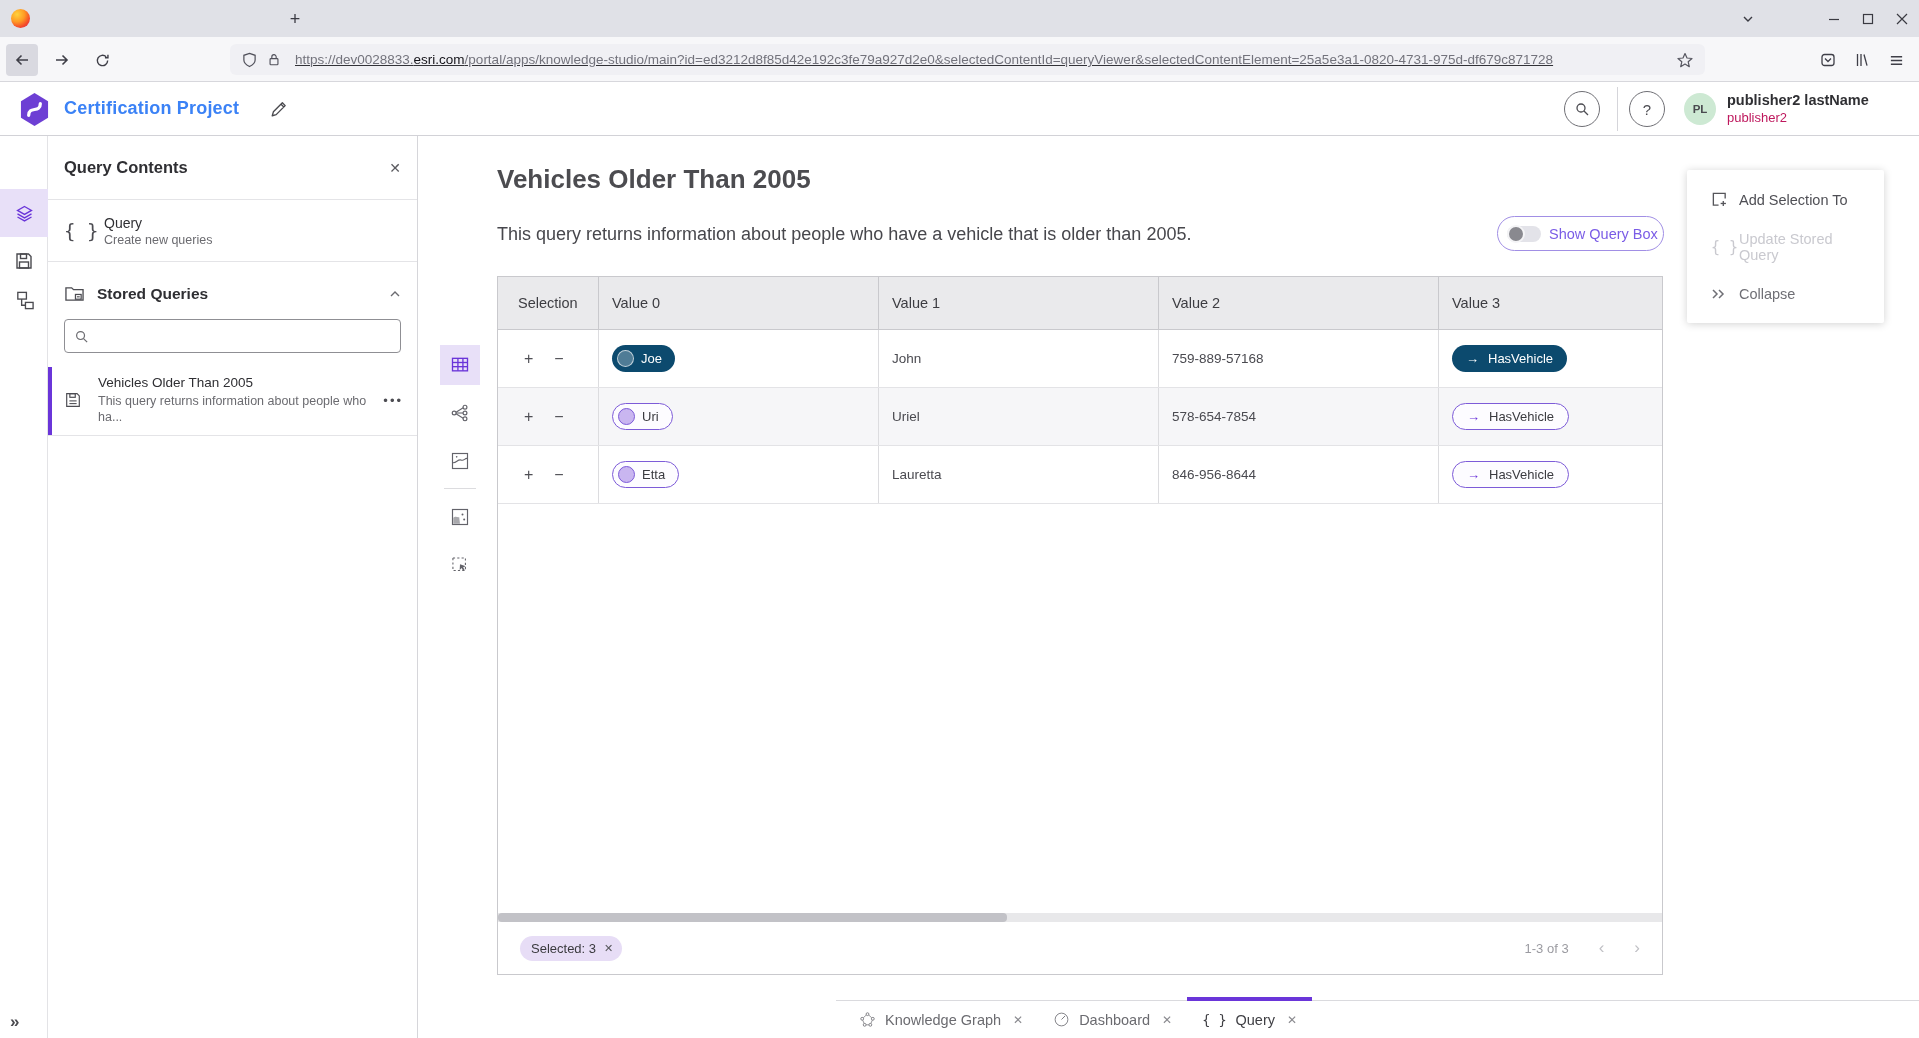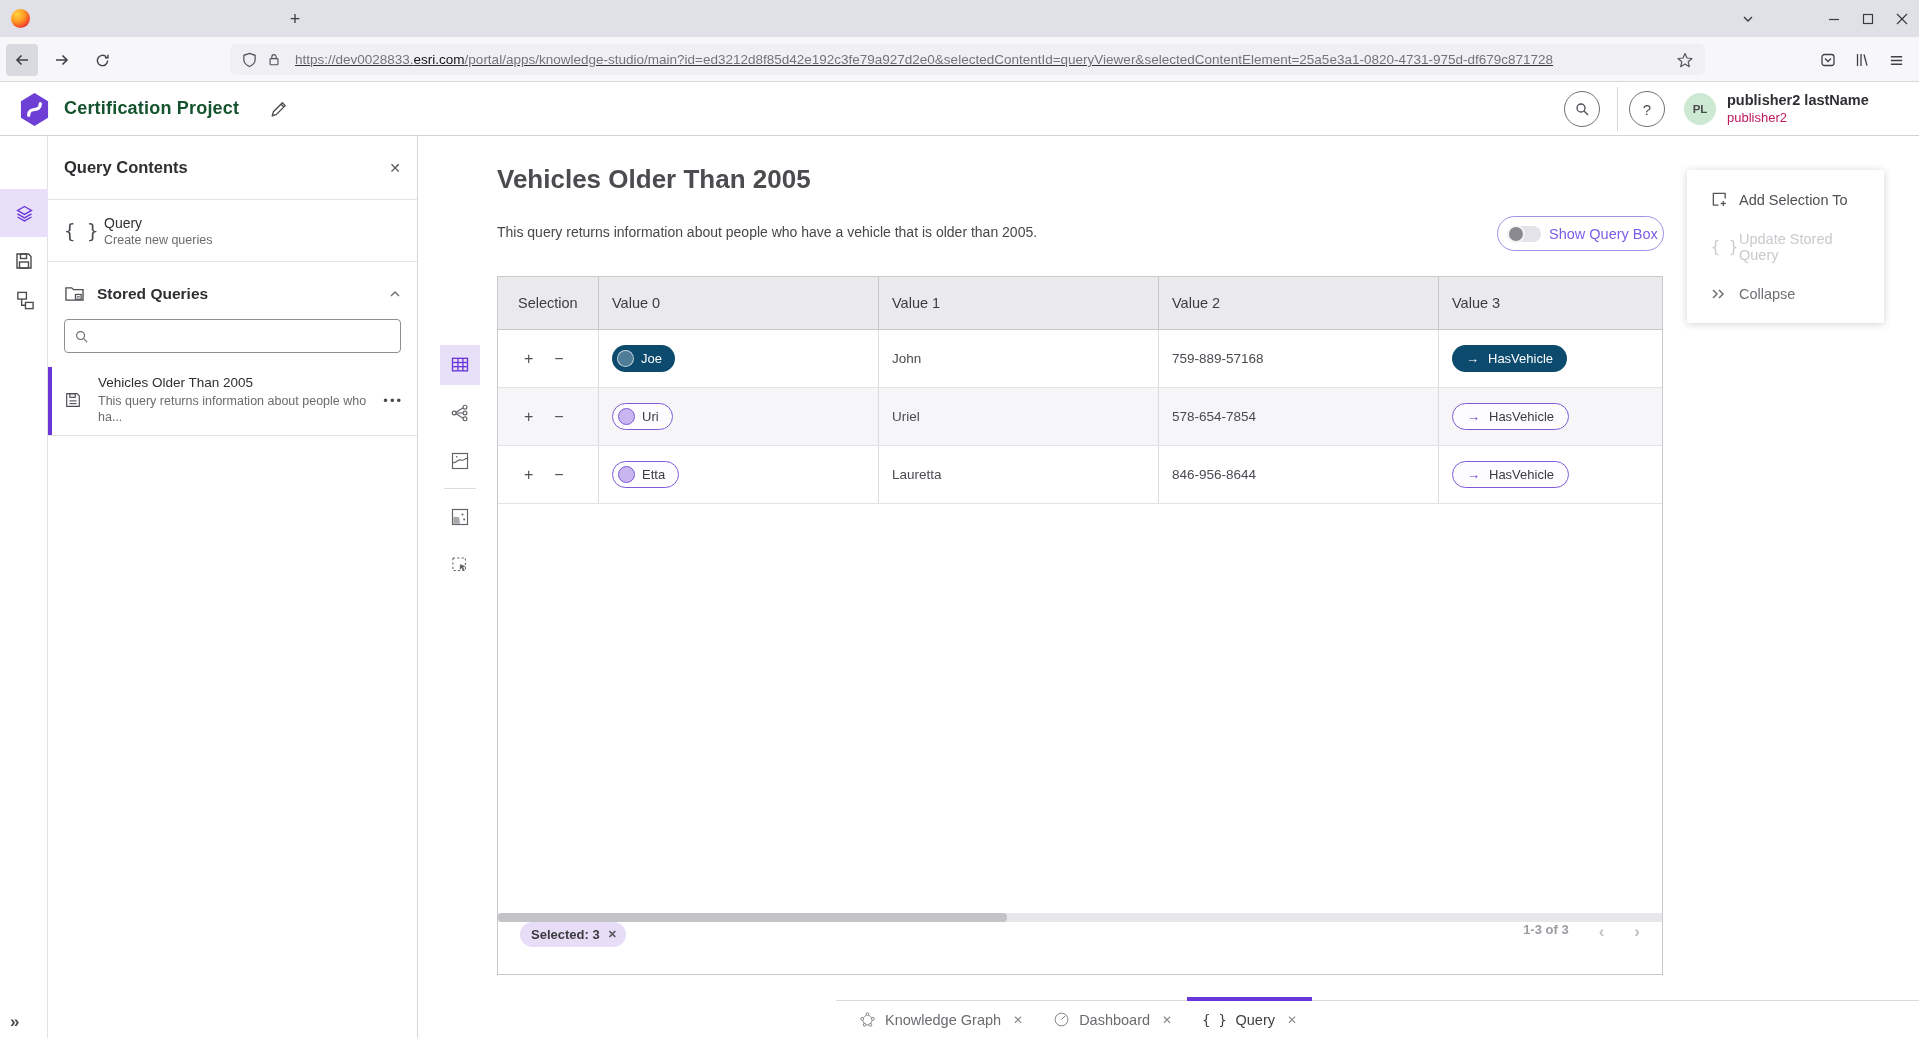--- a/index.html
+++ b/index.html
@@ -37,21 +37,21 @@
   .url-text { font-size:13.5px; white-space:nowrap; overflow:hidden; flex:1; margin-left:4px;text-decoration:underline; }
   .url-text .dim { color:#73737c; }
   .url-text .domain { color:#15141a; }
   .url-star { color:#55555f; margin-left:8px; }
   .nav-right { position:absolute; right:6px; top:7px; display:flex; }
   .nav-right .nr-btn { width:34px; height:32px; display:flex; align-items:center; justify-content:center; color:#3f3f48; }
 
   
   .appheader { position:absolute; left:0; top:82px; width:1919px; height:54px; background:#fff; border-bottom:1px solid #d2d2d7; }
   .logo { position:absolute; left:19px; top:10px; }
-  .app-title { position:absolute; left:64px; top:16px; font-size:18px; font-weight:700; color:#14532d; letter-spacing:.2px; }
+  .app-title { position:absolute; left:64px; top:16px; font-size:18px; font-weight:700; color:#3b82f6; letter-spacing:.2px; }
   .edit-pencil { position:absolute; left:270px; top:18px; color:#4a4a4f; }
   .hdr-circle { position:absolute; top:9px; width:36px; height:36px; border:1px solid #6f6f75; border-radius:50%;
                 display:flex; align-items:center; justify-content:center; color:#4c4c52; }
   .hdr-search { left:1564px; }
   .hdr-help  { left:1629px; font-size:15px; }
   .hdr-div { position:absolute; left:1617px; top:5px; width:1px; height:44px; background:#d5d5da; }
   .avatar { position:absolute; left:1684px; top:11px; width:32px; height:32px; border-radius:50%; background:#cde9d3;
             display:flex; align-items:center; justify-content:center; font-size:11.5px; font-weight:700; color:#4a4a4f; }
   .usertext { position:absolute; left:1727px; top:10px; line-height:17px; }
   .usertext .uname { font-size:14.5px; font-weight:700; color:#2f2f33; }
@@ -93,21 +93,21 @@
 
   
   .main { position:absolute; left:418px; top:0; width:1501px; height:902px; background:#fff; }
 
   .viewbar { position:absolute; left:22px; top:0; width:40px; }
   .vb-btn { position:absolute; left:0; width:40px; height:40px; display:flex; align-items:center; justify-content:center; color:#63636a; }
   .vb-btn.sel { background:#e8e0f8; color:#6a35d9; }
   .vb-div { position:absolute; left:4px; width:32px; height:1px; background:#dcdcdf; }
 
   .qv-title { position:absolute; left:79px; top:28px; font-size:26px; font-weight:700; color:#4c4c50; }
-  .qv-desc { position:absolute; left:79px; top:88px; font-size:14px; color:#47474c; }
+  .qv-desc { position:absolute; left:79px; top:88px; font-size:18px; color:#47474c; }
 
   .sqb-pill { position:absolute; left:1079px; top:80px; width:167px; height:35px; border:1px solid #a18fe5; border-radius:18px;
               display:flex; align-items:center; padding:0 14px 0 9px; background:#fff; }
   .toggle { width:34px; height:16px; border-radius:8px; background:#e3e3e9; position:relative; flex:0 0 34px; }
   .toggle .knob { position:absolute; left:0px; top:-1px; width:18px; height:18px; border-radius:50%; background:#89898f;
                   border:2px solid #f4f4f6; }
   .sqb-label { font-size:14.5px; color:#7a5ce6; margin-left:8px; white-space:nowrap; }
 
   
   .ctxmenu { position:absolute; left:1269px; top:34px; width:197px; background:#fff; border-radius:2px;
@@ -140,21 +140,21 @@
   .pill.filled .dot { background:rgba(255,255,255,.28); border:1.5px solid rgba(255,255,255,.65); }
   .pill.outlined { background:#fdfcff; border:1px solid #7d5bd8; color:#3b3b40; }
   .pill.outlined .dot { background:#c9b6f0; border:1.5px solid #7d5bd8; }
   .rel-pill { padding:0 14px; }
   .rel-pill .arr { margin-right:9px; font-size:13px; }
   .rel-pill.outlined .arr { color:#6a32d9; }
 
   .tfiller { flex:1; }
   .hscroll { height:9px; background:#e8e8ea; flex:0 0 9px; position:relative; }
   .hscroll .thumb { position:absolute; left:0; top:0; height:9px; width:43.7%; background:#c2c2c7; border-radius:4px; }
-  .tfoot { height:52px; flex:0 0 52px; display:flex; align-items:flex-start; padding:0 22px;font-weight:bold; }
+  .tfoot { height:52px; flex:0 0 52px; display:flex; align-items:center; padding:0 22px; }
   .chip { height:25px; background:#e7ddf6; border-radius:13px; display:inline-flex; align-items:center; padding:0 9px 0 11px;
           font-size:13px; color:#3a3a3e; }
   .chip .x { margin-left:8px; font-size:11px; color:#57575c; }
   .tfoot .spacer { flex:1; }
   .range { font-size:13px; color:#9b9ba1; }
   .pg { font-size:17px; color:#c0c0c5; margin-left:30px; }
 
   
   .bottombar { position:absolute; left:418px; right:0; bottom:0; height:38px; background:#fff; border-top:1px solid #dadade;
                display:flex; align-items:stretch; padding-left:8px; }

